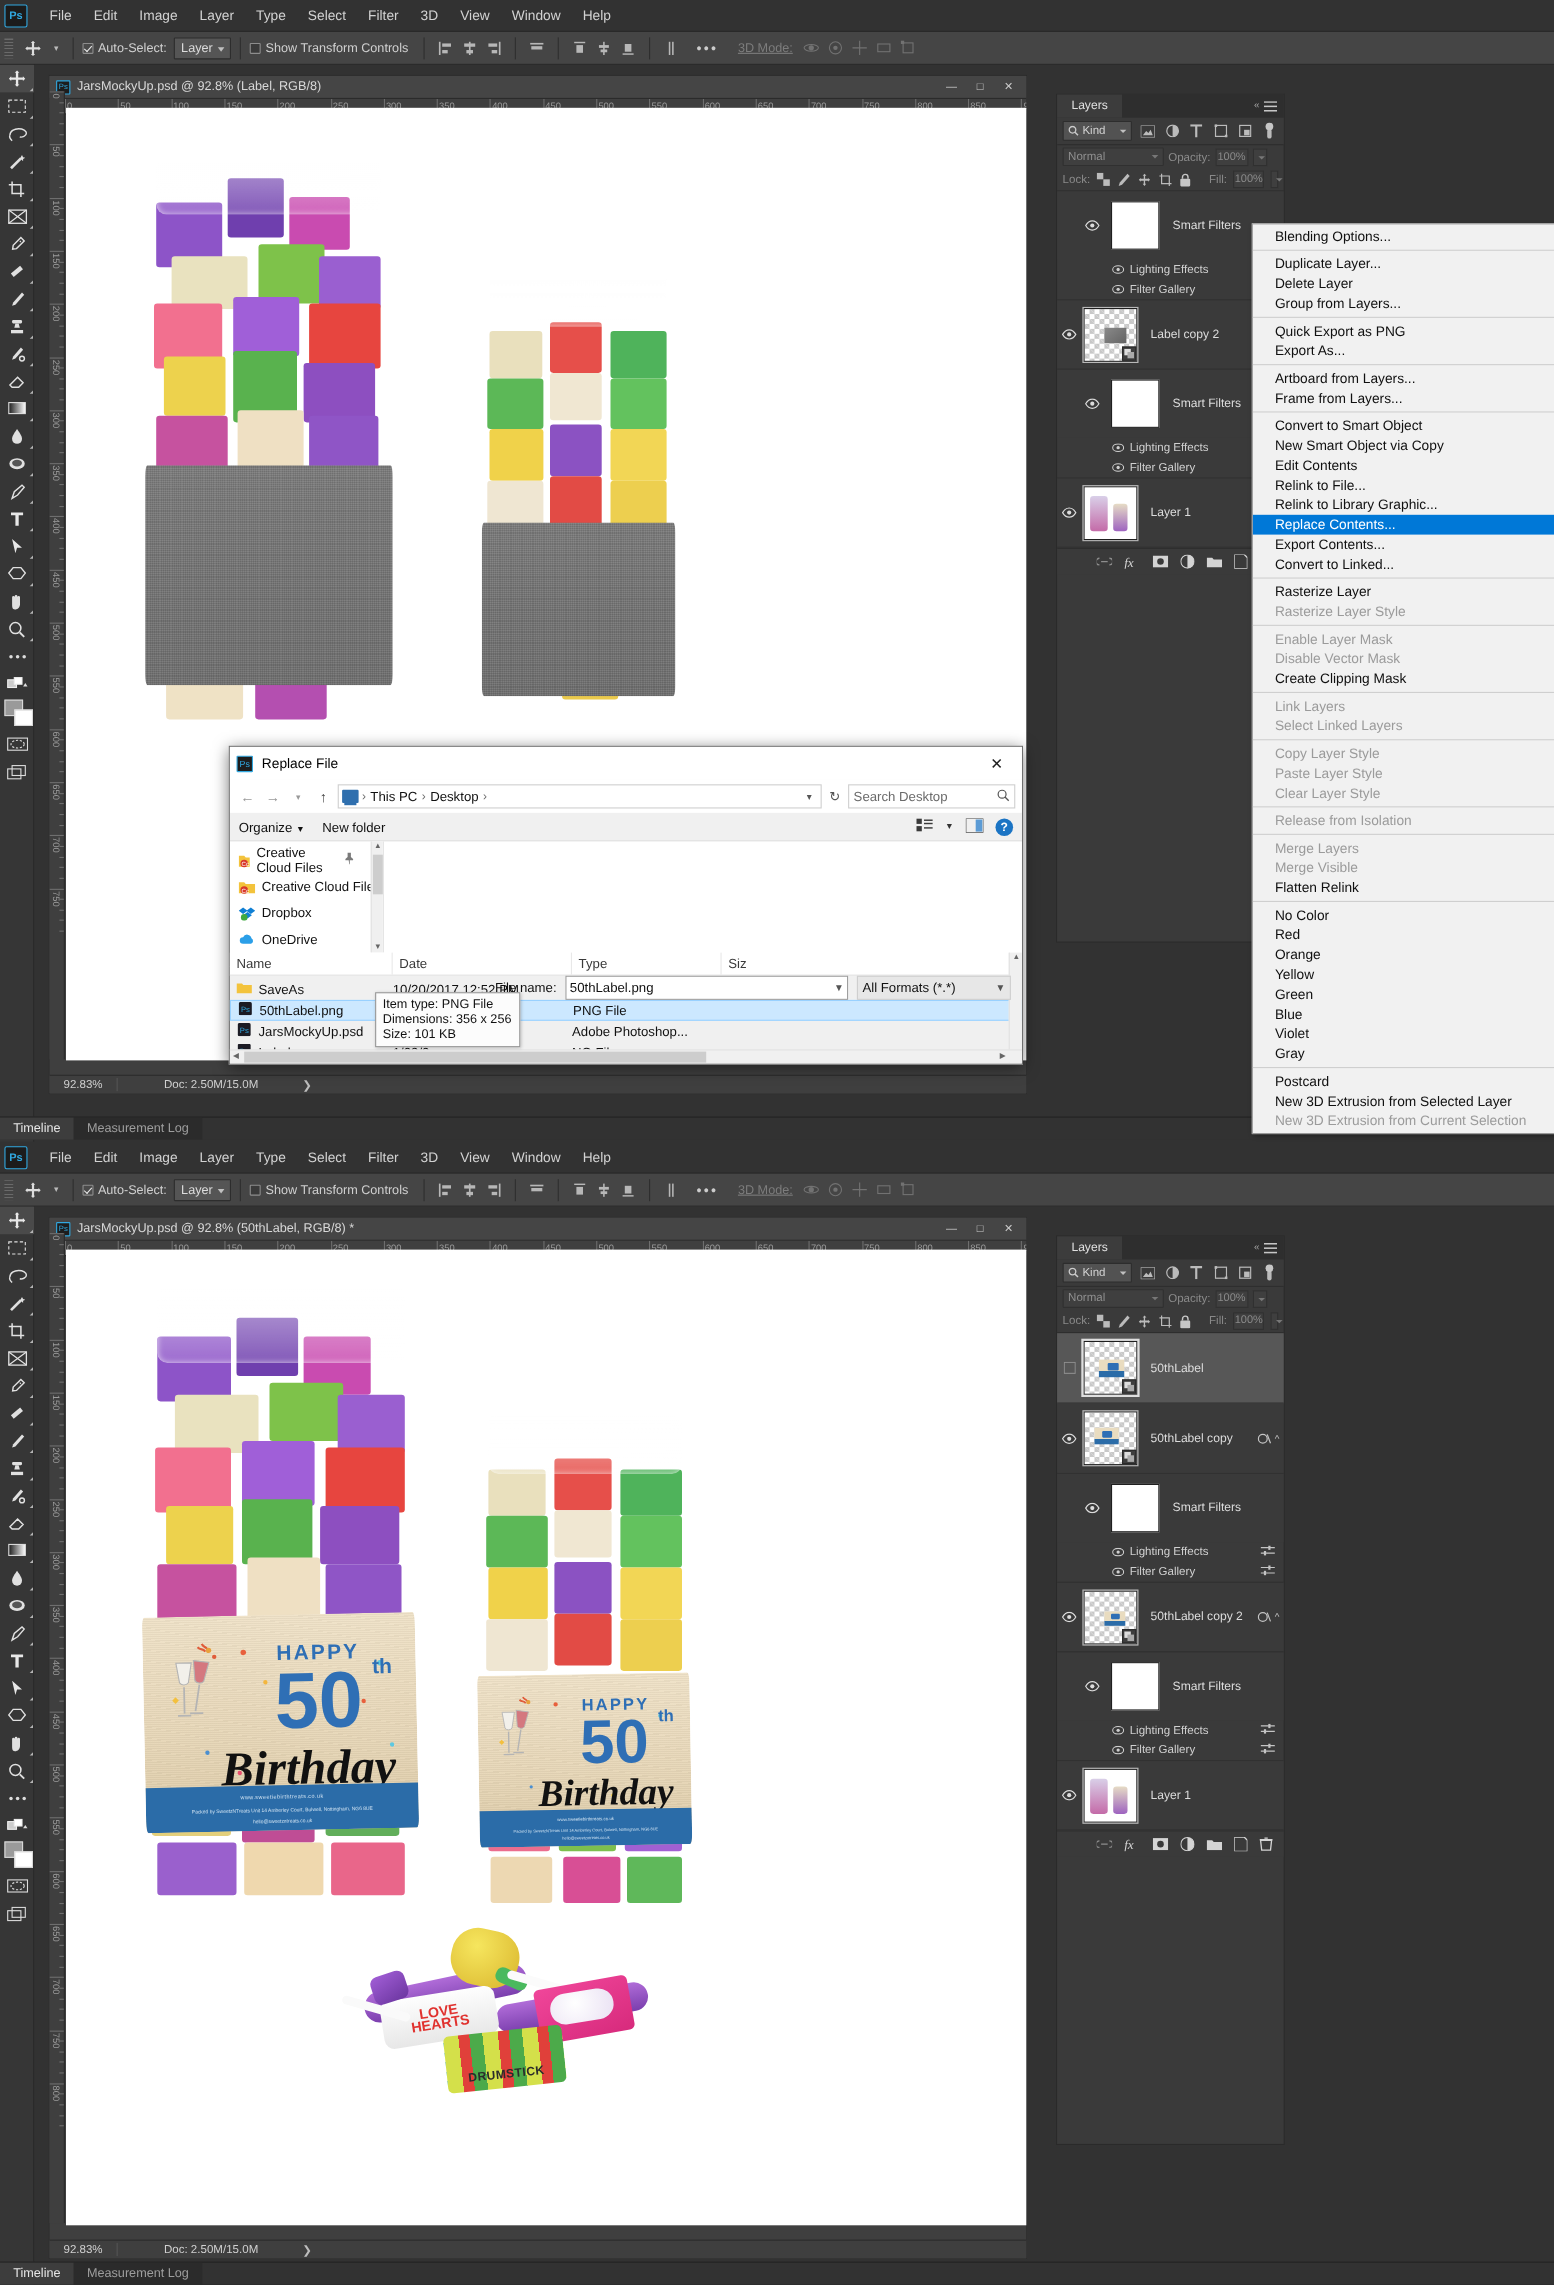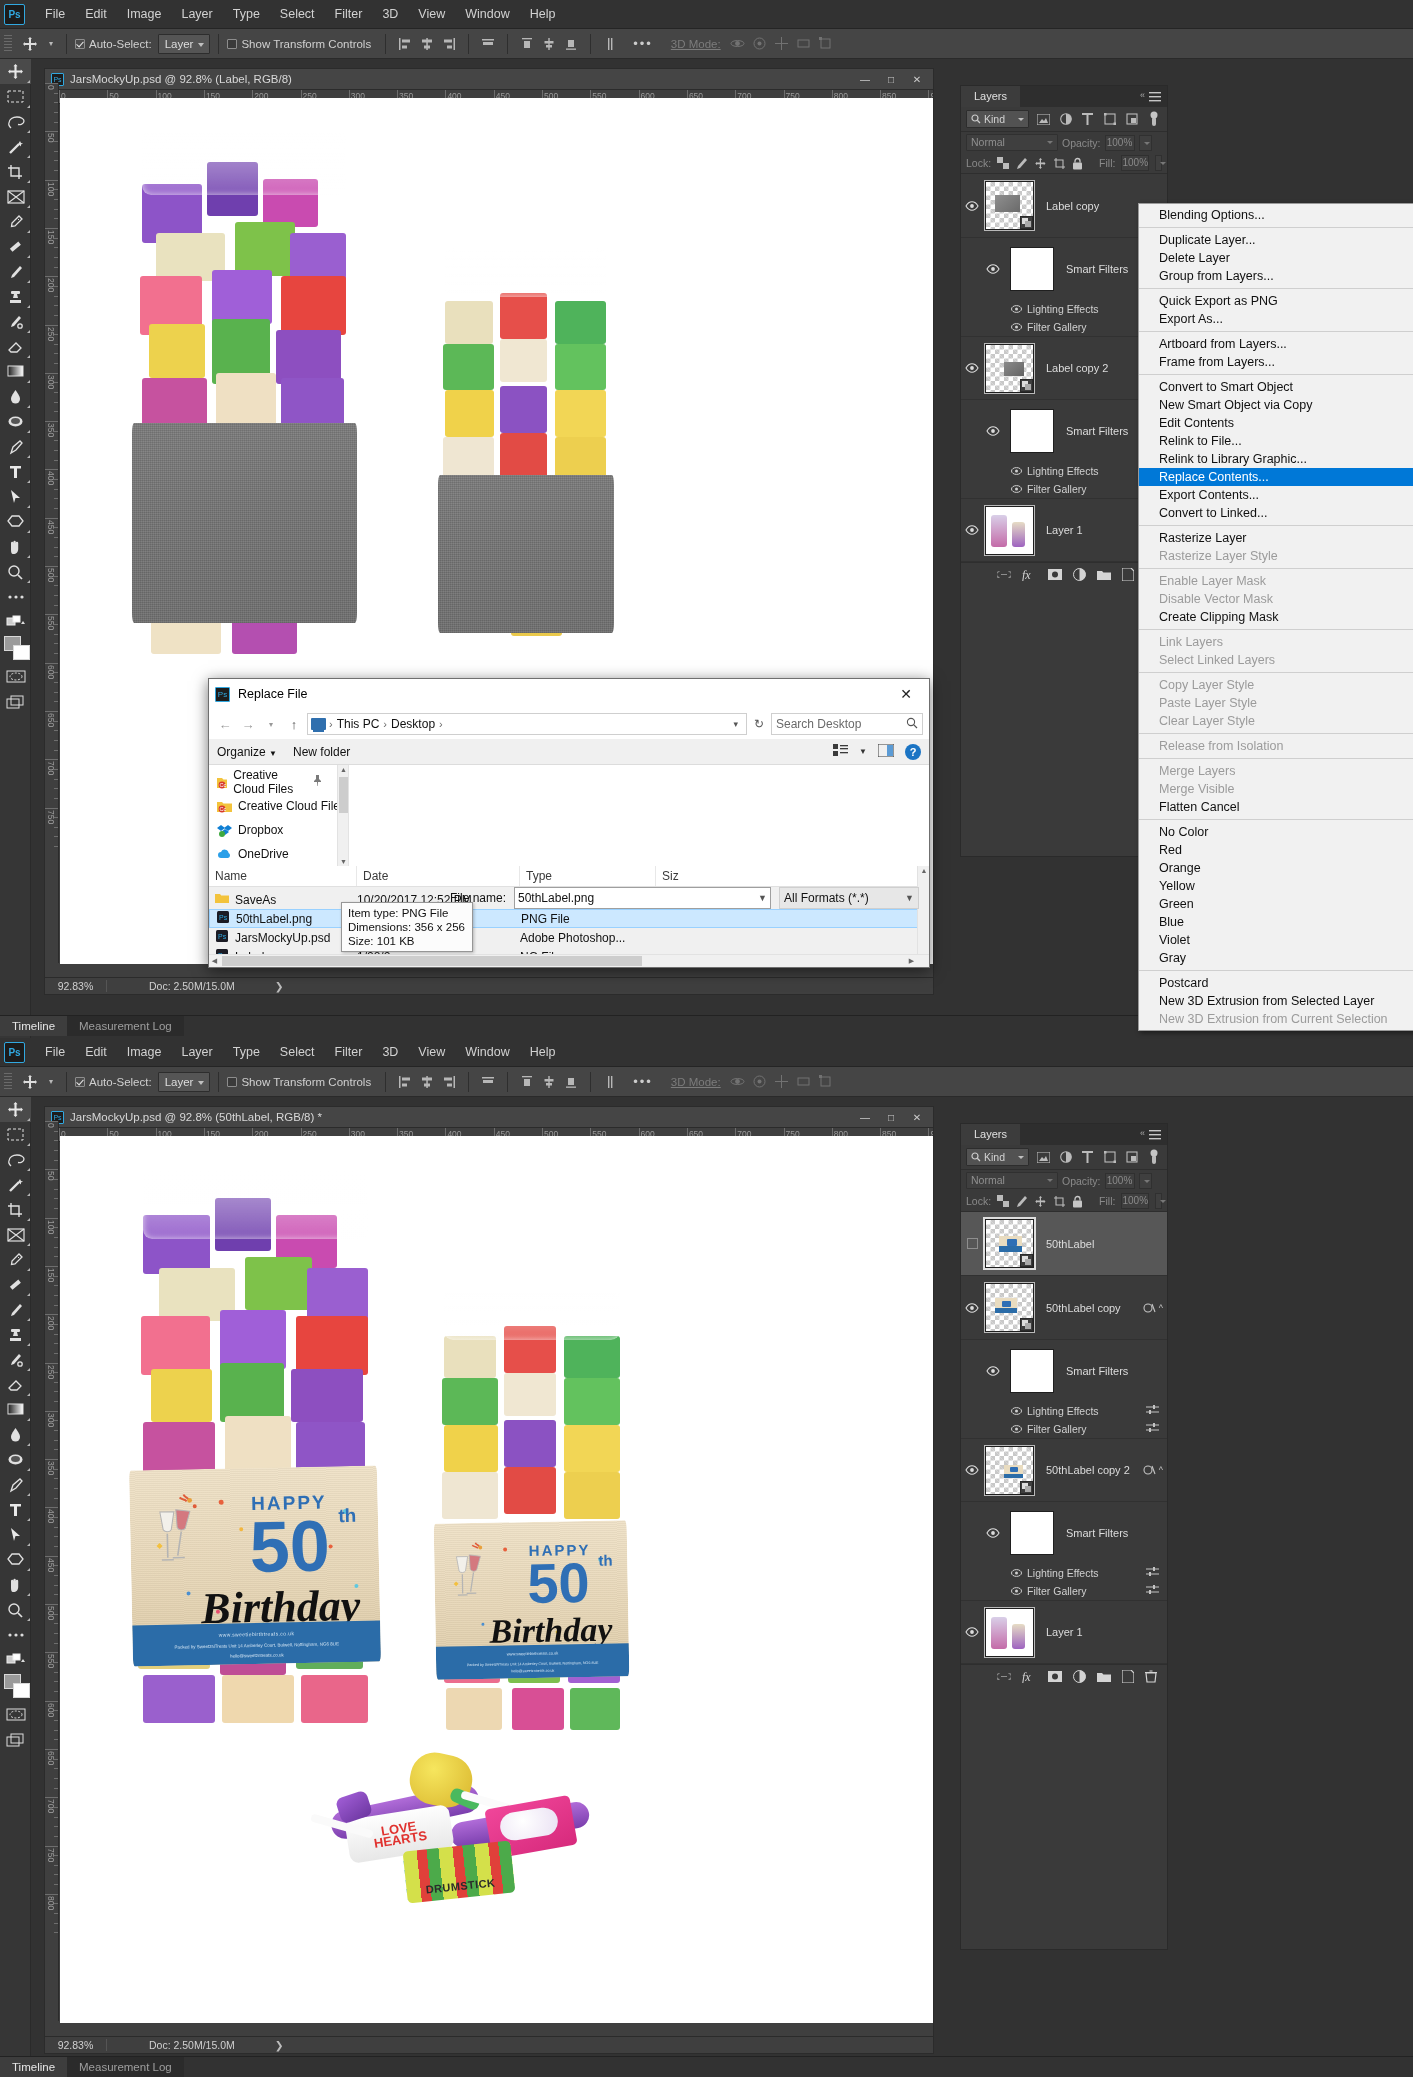--- a/index.html
+++ b/index.html
@@ -913,38 +913,20 @@
             <rect x="1" y="5.5" width="9" height="7" rx="1" fill="#d7d7d7"></rect>
             <path d="M3 5.5V4a2.5 2.5 0 015 0v1.5" fill="none" stroke="#d7d7d7" stroke-width="1.3"></path>
           </svg>
         </div>
       <span class="lbl-dim" style="margin-left:10px;">Fill:</span>
       <div class="numfield">100%</div>
       <div class="numstep"></div>
     </div>
 
 
-    <div class="layerrow">
-      <div class="eye">
-        <svg width="14" height="10" viewBox="0 0 14 10">
-            <path d="M7 .8C3.4.8 1 5 1 5s2.4 4.2 6 4.2S13 5 13 5 10.6.8 7 .8z" fill="none" stroke="#dcdcdc" stroke-width="1.1"></path>
-            <circle cx="7" cy="5" r="1.9" fill="#dcdcdc"></circle>
-          </svg>
-      </div>
-      <div class="thumb">
-        <div style="position:absolute;left:9px;top:13px;width:25px;height:17px;background:linear-gradient(140deg,#8f8f8f,#6a6a6a);"></div>
-        <div class="smartbadge">
-          <svg width="9" height="9">
-              <rect x="0" y="0" width="6" height="6" fill="#ddd"></rect>
-              <rect x="3" y="3" width="6" height="6" fill="#aaa"></rect>
-            </svg>
-        </div>
-      </div>
-      <div class="lname">Label copy</div>
-    </div>
 
     <div class="subrow">
       <div class="eye" style="margin-left:21px;">
         <svg width="14" height="10" viewBox="0 0 14 10">
             <path d="M7 .8C3.4.8 1 5 1 5s2.4 4.2 6 4.2S13 5 13 5 10.6.8 7 .8z" fill="none" stroke="#dcdcdc" stroke-width="1.1"></path>
             <circle cx="7" cy="5" r="1.9" fill="#dcdcdc"></circle>
           </svg>
       </div>
       <div class="subthumb"></div>
       <div class="lname">Smart Filters</div>
@@ -1091,21 +1073,21 @@
       <div class="it dis">Select Linked Layers</div>
       <div class="sep"></div>
       <div class="it dis">Copy Layer Style</div>
       <div class="it dis">Paste Layer Style</div>
       <div class="it dis">Clear Layer Style</div>
       <div class="sep"></div>
       <div class="it dis">Release from Isolation</div>
       <div class="sep"></div>
       <div class="it dis">Merge Layers</div>
       <div class="it dis">Merge Visible</div>
-      <div class="it">Flatten Cancel</div>
+      <div class="it">Flatten Relink</div>
       <div class="sep"></div>
       <div class="it">No Color</div>
       <div class="it">Red</div>
       <div class="it">Orange</div>
       <div class="it">Yellow</div>
       <div class="it">Green</div>
       <div class="it">Blue</div>
       <div class="it">Violet</div>
       <div class="it">Gray</div>
       <div class="sep"></div>

